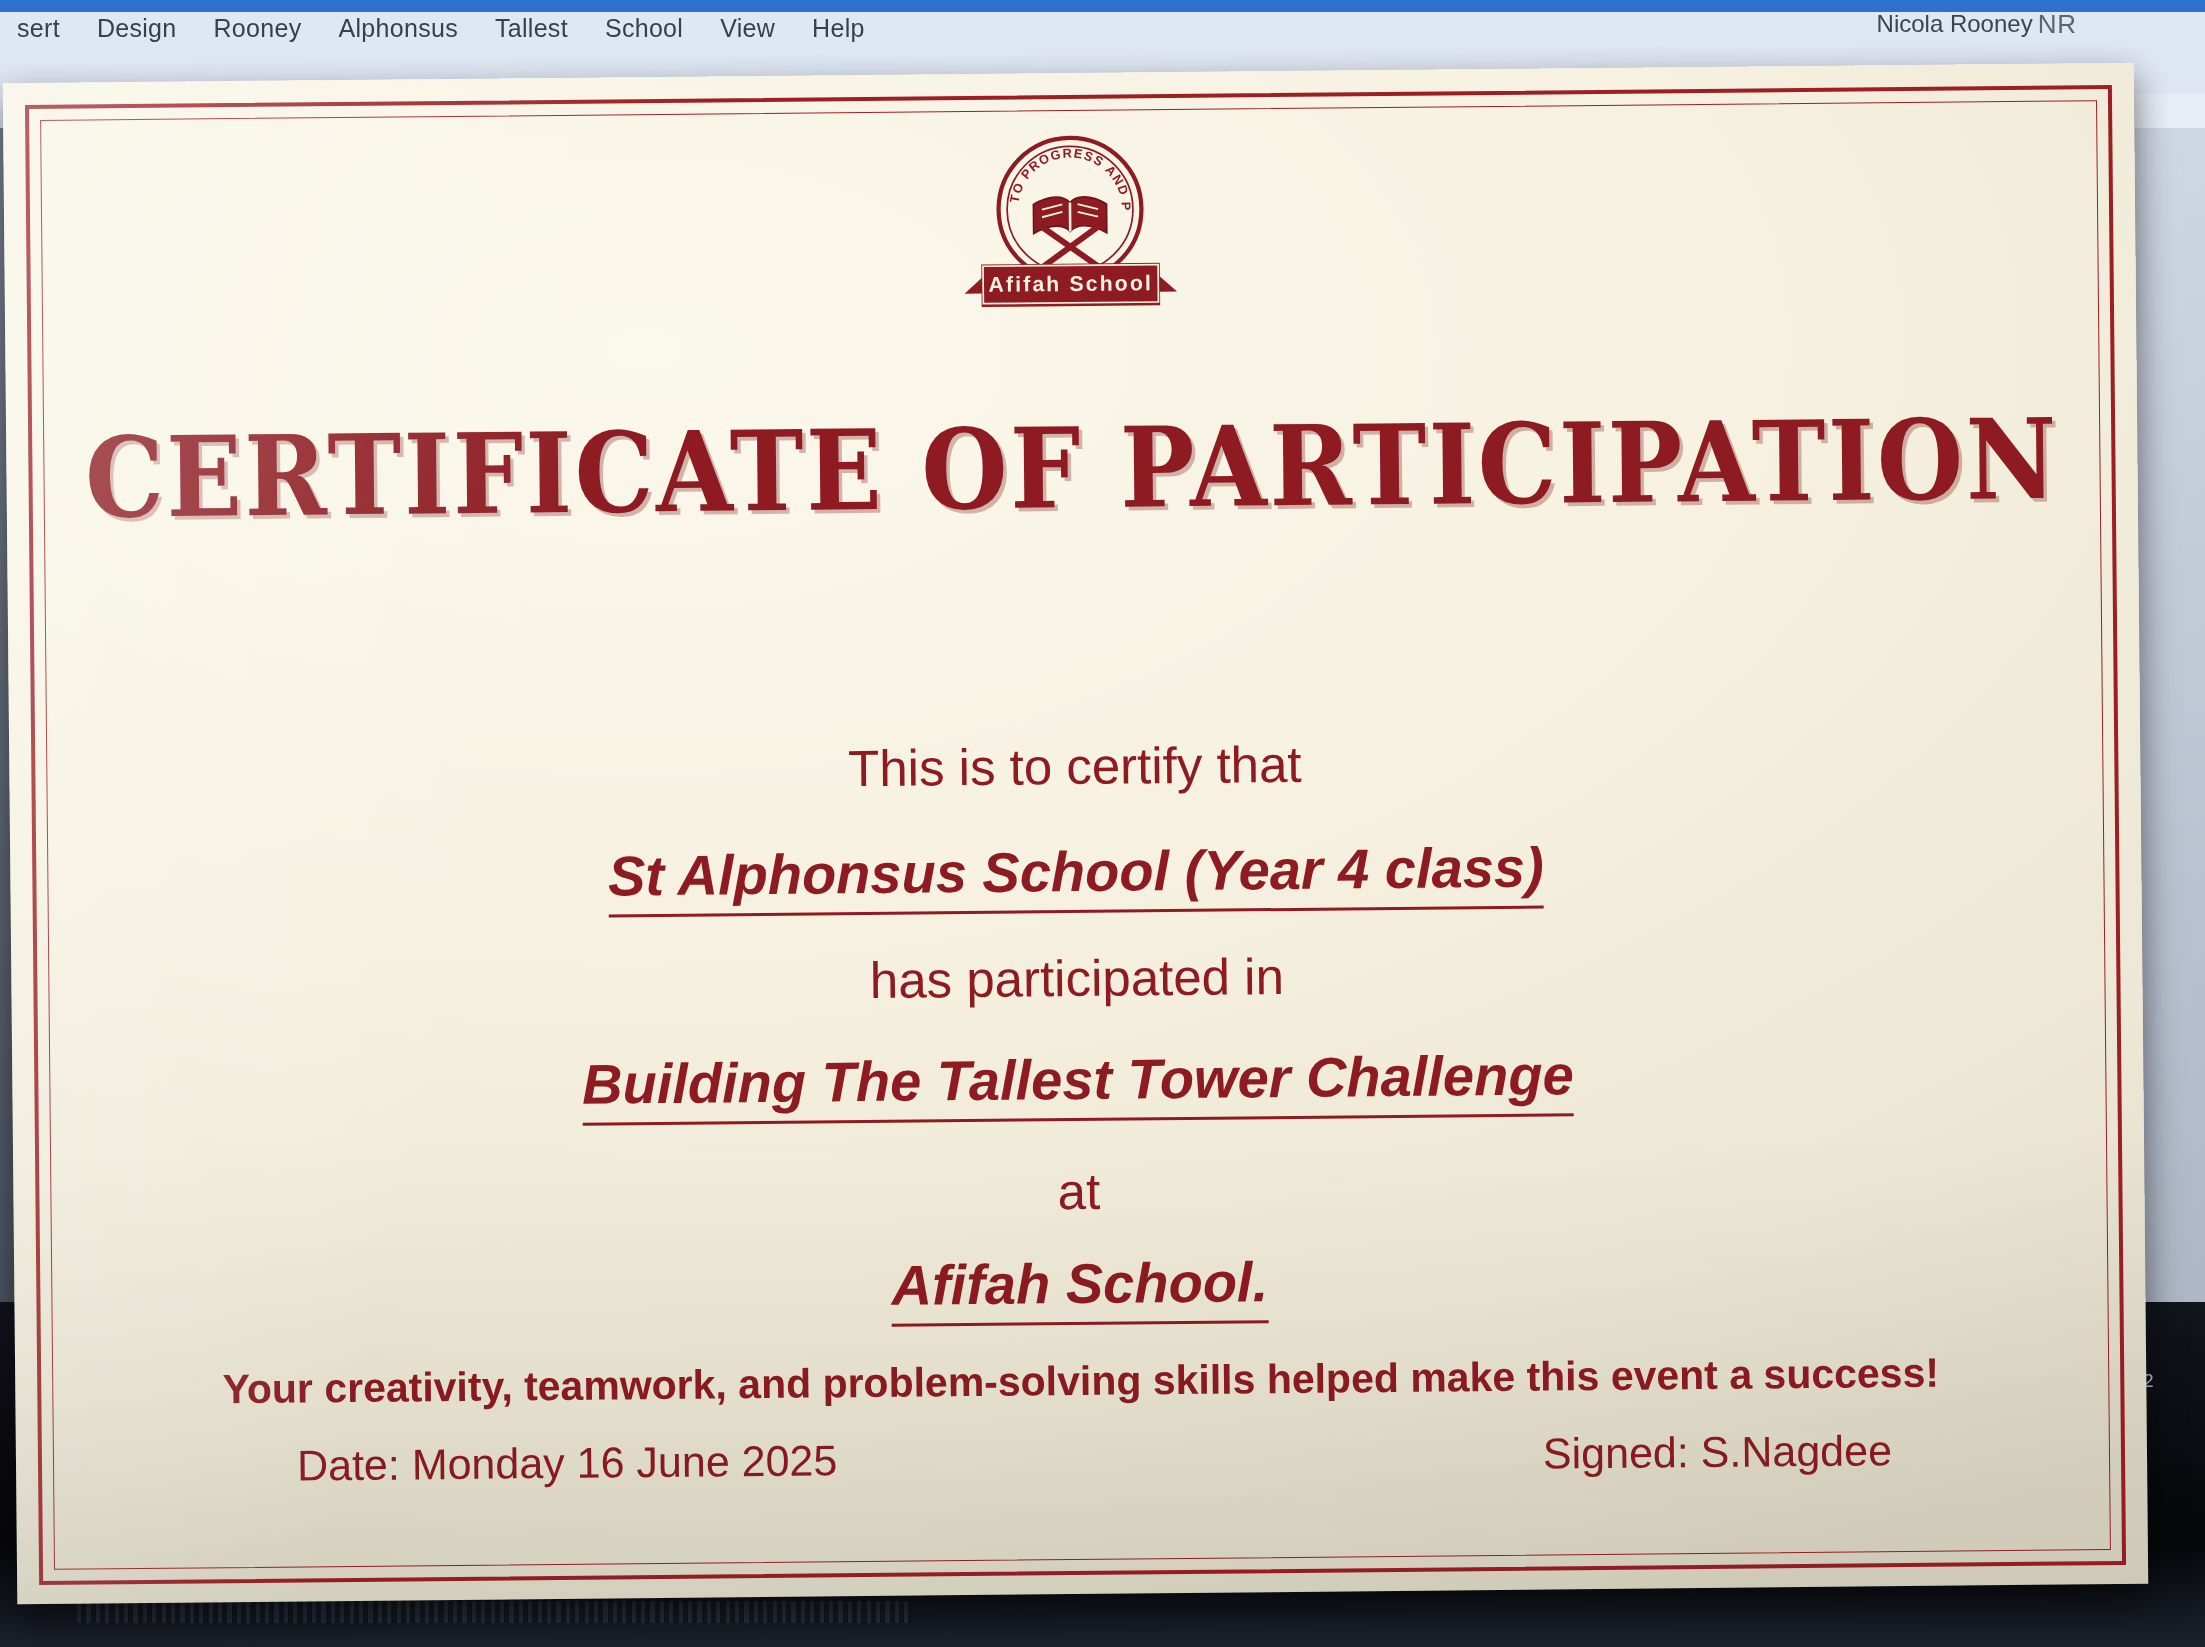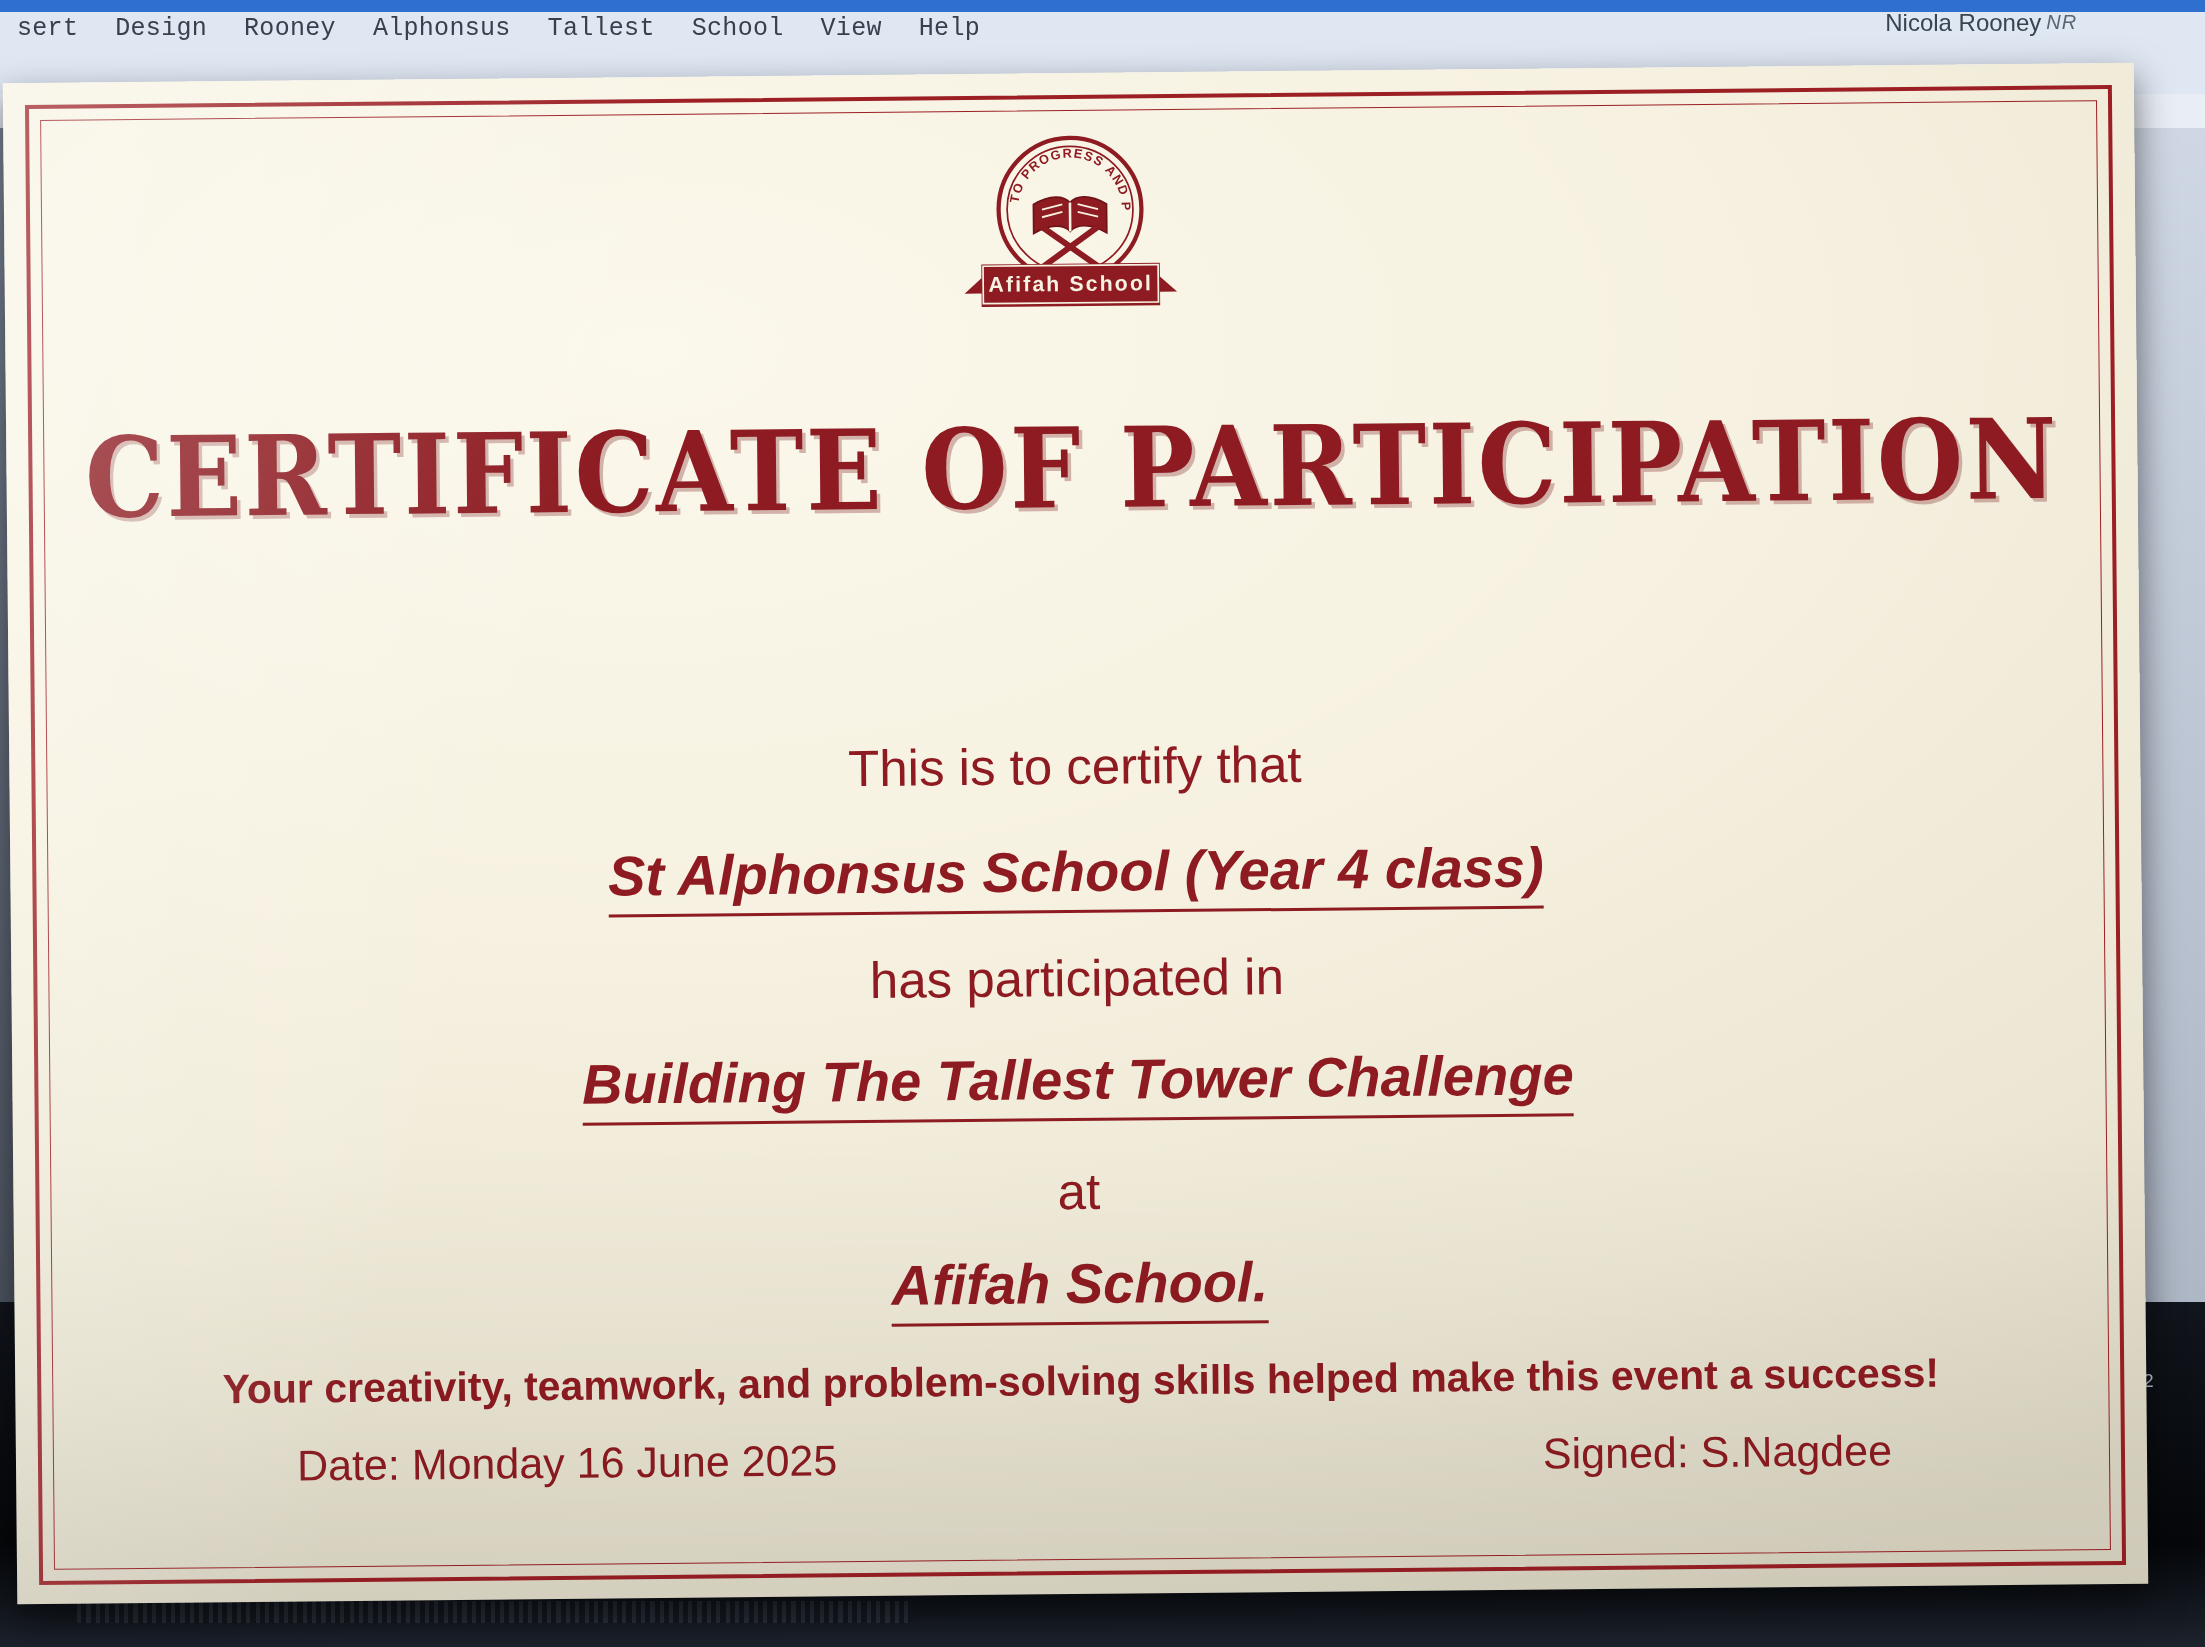--- a/index.html
+++ b/index.html
@@ -38,38 +38,36 @@
   .ribbon-tabs {
     position: absolute;
     top: 13.6px;
     left: 17px;
     display: flex;
     align-items: center;
     gap: 37px;
     font-size: 25px;
     color: #39404d;
     letter-spacing: 0.3px;
-    font-family: Liberation Mono, monospace;
   }
   .ribbon-tabs span { white-space: nowrap; }
   .user-chip {
     position: absolute;
     top: 8.5px;
     right: 128px;
     display: flex;
     align-items: center;
     gap: 5px;
     font-size: 24px;
     color: #3a4350;
   }
   .user-initials {
-    font-size: 20px;
+    font-size: 26px;
     color: #5a6472;
     letter-spacing: 0.9px;
-    font-style: italic;
   }
   .ribbon-group {
     position: absolute;
     top: 82px;
     left: 51px;
     right: 51px;
     height: 46px;
     opacity: .55;
   }
   .ribbon-ghost {

